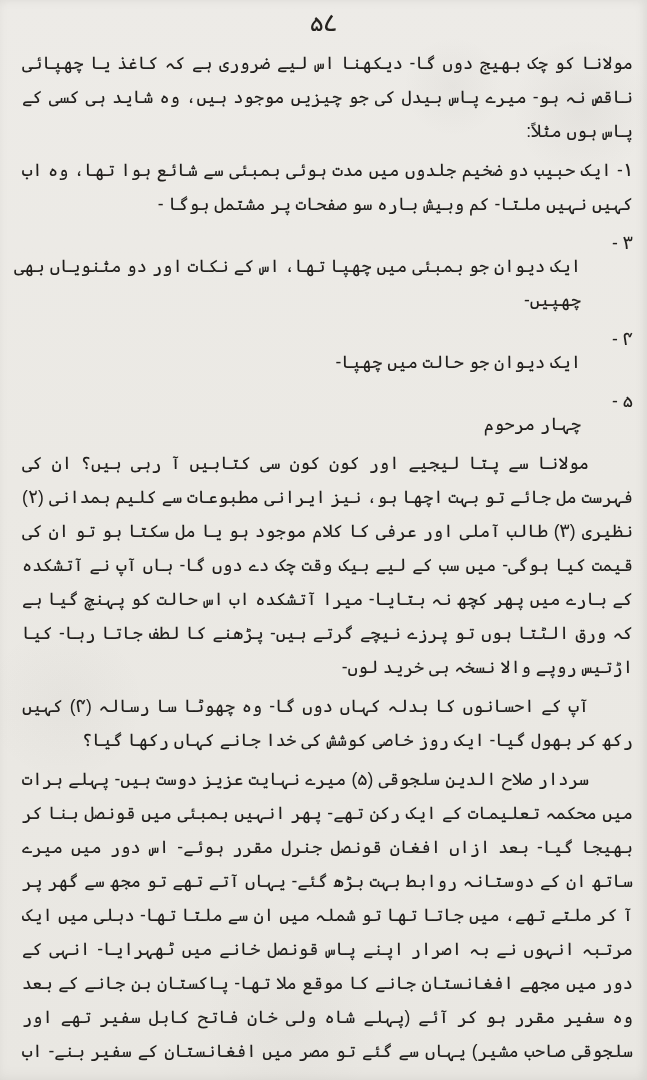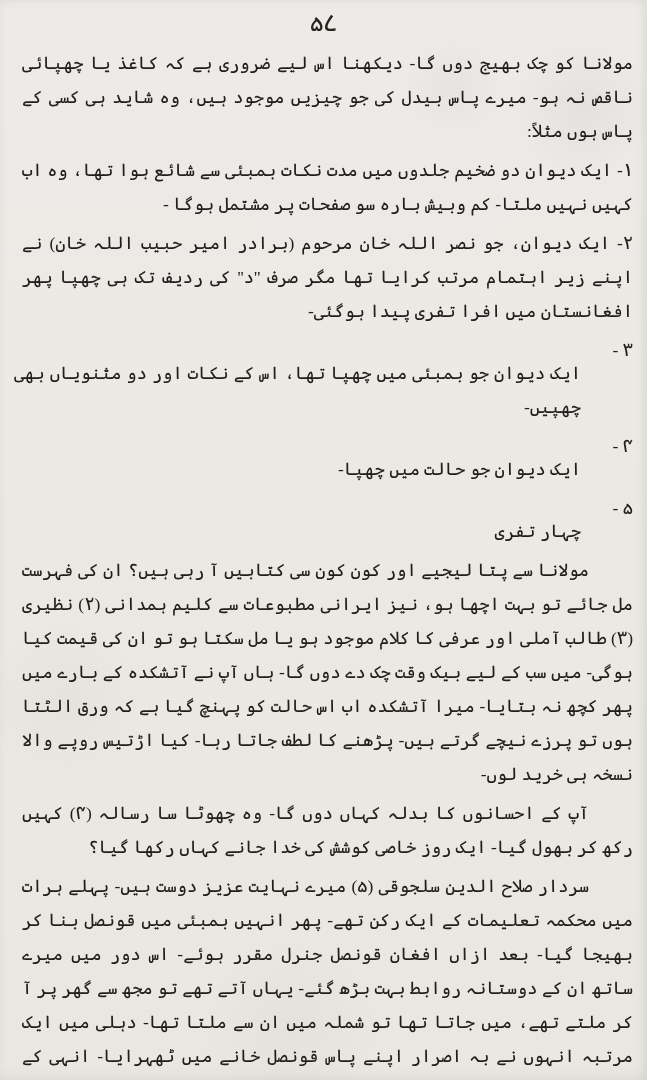--- a/index.html
+++ b/index.html
@@ -7,21 +7,21 @@
     padding: 0;
     background: #d8d6d2;
   }
   .page {
     position: relative;
     width: 647px;
     height: 1080px;
     margin: 0 auto;
     overflow: hidden;
     direction: rtl;
-    font-family: Liberation Serif, serif;
+    font-family: Liberation Sans, sans-serif;
     color: #211f1c;
     background:
       radial-gradient(circle at 90% 10%, rgba(60,55,50,0.05), transparent 70px),
       radial-gradient(circle at 70% 8%, rgba(60,55,50,0.04), transparent 50px),
       radial-gradient(circle at 10% 65%, rgba(60,55,50,0.03), transparent 80px),
       radial-gradient(circle at 45% 95%, rgba(60,55,50,0.03), transparent 90px),
       linear-gradient(180deg, #edebe7 0%, #ebe9e4 45%, #e9e7e2 100%);
     box-shadow: inset -4px 2px 10px rgba(0,0,0,0.05), inset 0 -6px 12px rgba(0,0,0,0.03);
   }
   .page-number {
@@ -62,31 +62,30 @@
     white-space: nowrap;
   }
 </style>
 </head>
 <body>
 
 <div class="page">
   <div class="page-number">۵۷</div>
   <div class="letter-body" id="letter-body">
       <div class="para">مولانا کو چک بھیج دوں گا- دیکھنا اس لیے ضروری ہے کہ کاغذ یا چھپائی ناقص نہ ہو- میرے پاس بیدل کی جو چیزیں موجود ہیں، وہ شاید ہی کسی کے پاس ہوں مثلاً:</div>
-      <div class="para flush-item"><span class="marker">۱-</span> <span class="item-text">ایک دیوان دو ضخیم جلدوں میں مدت نکات بمبئی سے شائع ہوا تھا، وہ اب کہیں نہیں ملتا- کم وبیش بارہ سو صفحات پر مشتمل ہوگا -</span></div>
-      <div class="para flush-item"><span class="marker">۲-</span> <span class="item-text">ایک دیوان، جو نصر اللہ خان مرحوم (برادر امیر حبیب اللہ خان) نے اپنے زیر اہتمام مرتب کرایا تھا مگر صرف ''د'' کی ردیف تک ہی چھپا پھر افغانستان میں افرا تفری پیدا ہوگئی-</span></div>
+      <div class="para flush-item"><span class="marker">۱-</span> <span class="item-text">ایک حبیب دو ضخیم جلدوں میں مدت ہوئی بمبئی سے شائع ہوا تھا، وہ اب کہیں نہیں ملتا- کم وبیش بارہ سو صفحات پر مشتمل ہوگا -</span></div>
       <div class="hang-item">
         <span class="marker">۳ -</span>
         <span class="item-text">ایک دیوان جو بمبئی میں چھپا تھا، اس کے نکات اور دو مثنویاں بھی چھپیں-</span>
       </div>
       <div class="hang-item">
         <span class="marker">۴ -</span>
         <span class="item-text">ایک دیوان جو حالت میں چھپا-</span>
       </div>
       <div class="hang-item">
         <span class="marker">۵ -</span>
-        <span class="item-text">چہار تفری</span>
+        <span class="item-text">چہار مرحوم</span>
       </div>
       <div class="para indent">مولانا سے پتا لیجیے اور کون کون سی کتابیں آ رہی ہیں؟ ان کی فہرست مل جائے تو بہت اچھا ہو، نیز ایرانی مطبوعات سے کلیم ہمدانی (۲) نظیری (۳) طالب آملی اور عرفی کا کلام موجود ہو یا مل سکتا ہو تو ان کی قیمت کیا ہوگی- میں سب کے لیے بیک وقت چک دے دوں گا- ہاں آپ نے آتشکدہ کے بارے میں پھر کچھ نہ بتایا- میرا آتشکدہ اب اس حالت کو پہنچ گیا ہے کہ ورق الٹتا ہوں تو پرزے نیچے گرتے ہیں- پڑھنے کا لطف جاتا رہا- کیا اڑتیس روپے والا نسخہ ہی خرید لوں-</div>
       <div class="para indent">آپ کے احسانوں کا بدلہ کہاں دوں گا- وہ چھوٹا سا رسالہ (۴) کہیں رکھ کر بھول گیا- ایک روز خاصی کوشش کی خدا جانے کہاں رکھا گیا؟</div>
       <div class="para indent">سردار صلاح الدین سلجوقی (۵) میرے نہایت عزیز دوست ہیں- پہلے ہرات میں محکمہ تعلیمات کے ایک رکن تھے- پھر انہیں بمبئی میں قونصل بنا کر بھیجا گیا- بعد ازاں افغان قونصل جنرل مقرر ہوئے- اس دور میں میرے ساتھ ان کے دوستانہ روابط بہت بڑھ گئے- یہاں آتے تھے تو مجھ سے گھر پر آ کر ملتے تھے، میں جاتا تھا تو شملہ میں ان سے ملتا تھا- دہلی میں ایک مرتبہ انہوں نے بہ اصرار اپنے پاس قونصل خانے میں ٹھہرایا- انہی کے دور میں مجھے افغانستان جانے کا موقع ملا تھا- پاکستان بن جانے کے بعد وہ سفیر مقرر ہو کر آئے (پہلے شاہ ولی خان فاتح کابل سفیر تھے اور سلجوقی صاحب مشیر) یہاں سے گئے تو مصر میں افغانستان کے سفیر بنے- اب مدت سے</div>
     </div>
 </div>
 
 </body></html>

